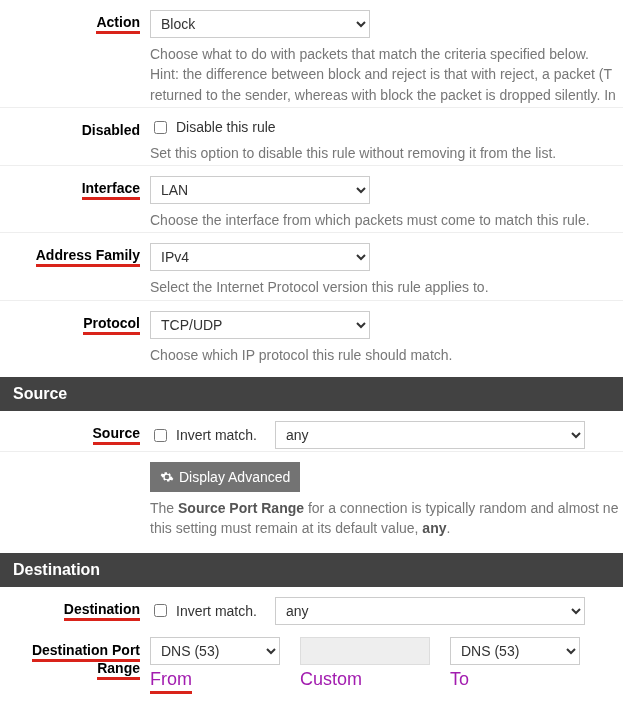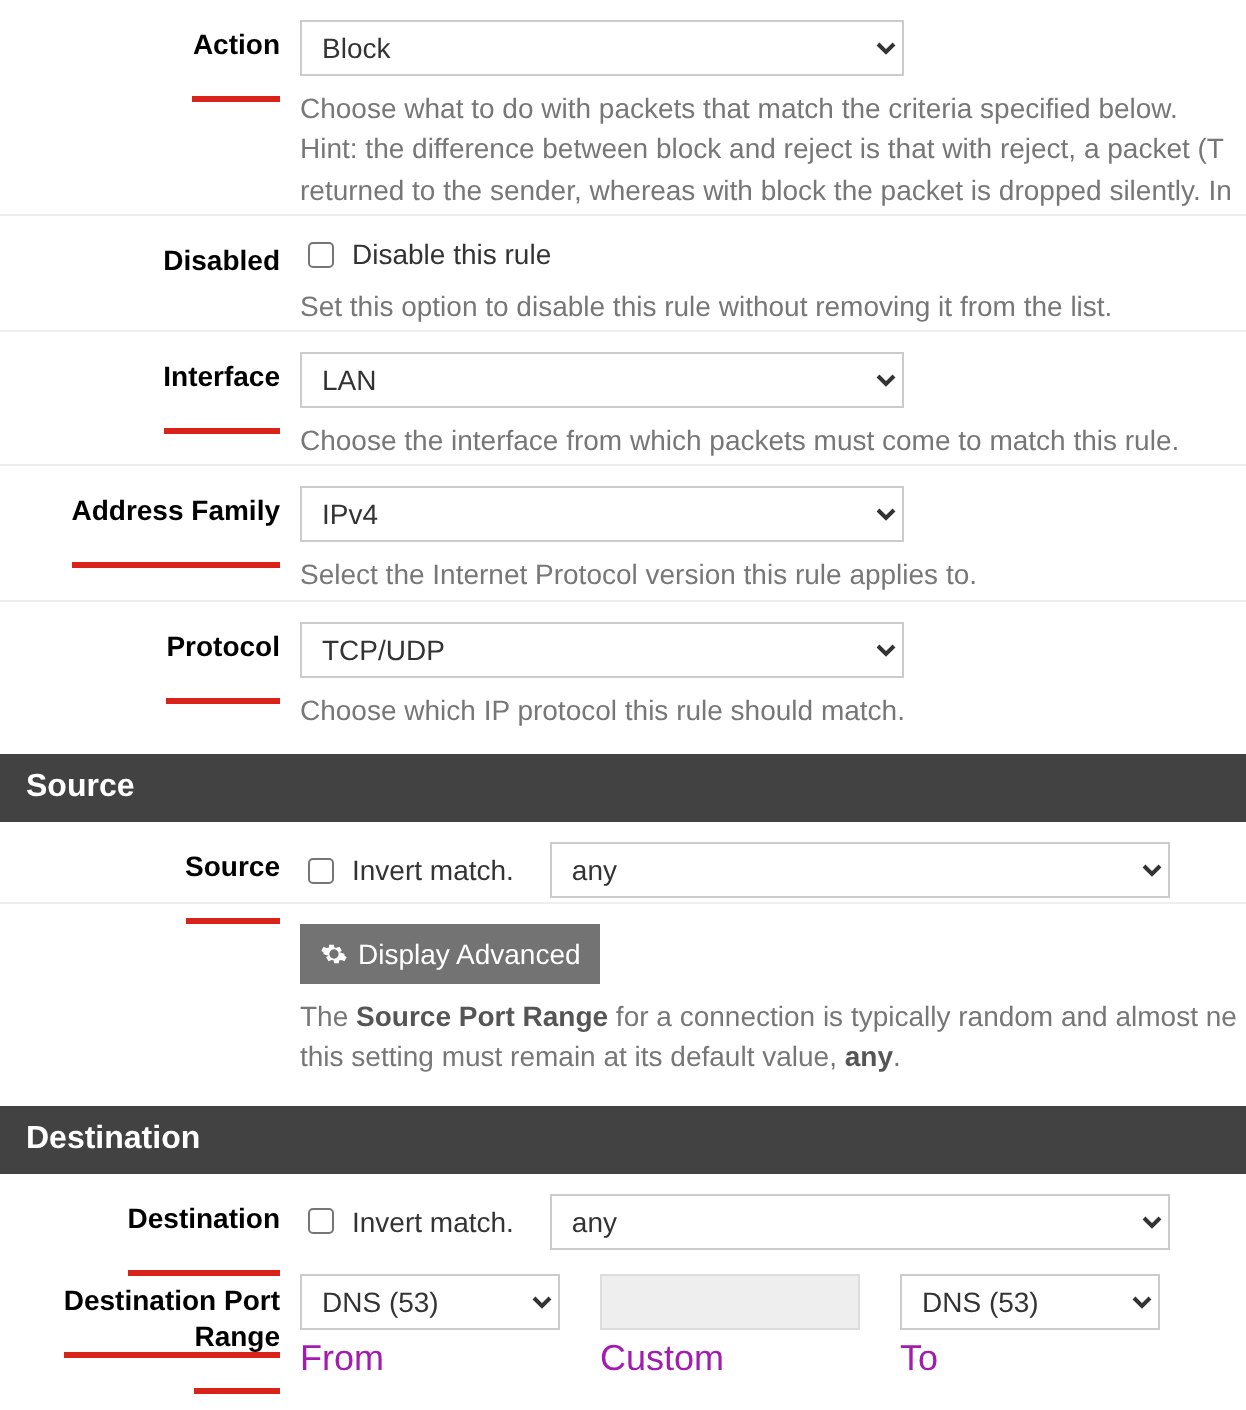--- a/index.html
+++ b/index.html
@@ -41,41 +41,41 @@
   .help-block b { color: #555; font-weight: bold; }
   select.form-control, input.form-control {
     background: #fff;
     border: 1px solid #ccc;
     height: 28px;
     padding: 2px 6px;
     font-size: 14px;
     color: #333;
     font-family: inherit;
   }
-  .select-wide { width: 302px; }
+  .select-wide { width: 220px; }
   .select-full { width: 310px; }
   .select-narrow { width: 130px; }
   label.cb-label {
     font-weight: normal;
     color: #333;
     display: inline-flex;
     align-items: center;
     gap: 6px;
     justify-content: flex-end;
   }
   .section-head {
     background: #424242;
     color: #fff;
     font-weight: bold;
     font-size: 16px;
     padding: 8px 13px;
   }
   .underline-red {
     border-bottom: 3px solid #d9231a;
-    padding-bottom: 18px;
+    padding-bottom: 1px;
     display: inline;
   }
   .btn-adv {
     background: #737373;
     color: #fff;
     border: none;
     padding: 7px 10px;
     font-size: 14px;
     cursor: pointer;
     display: inline-flex;

